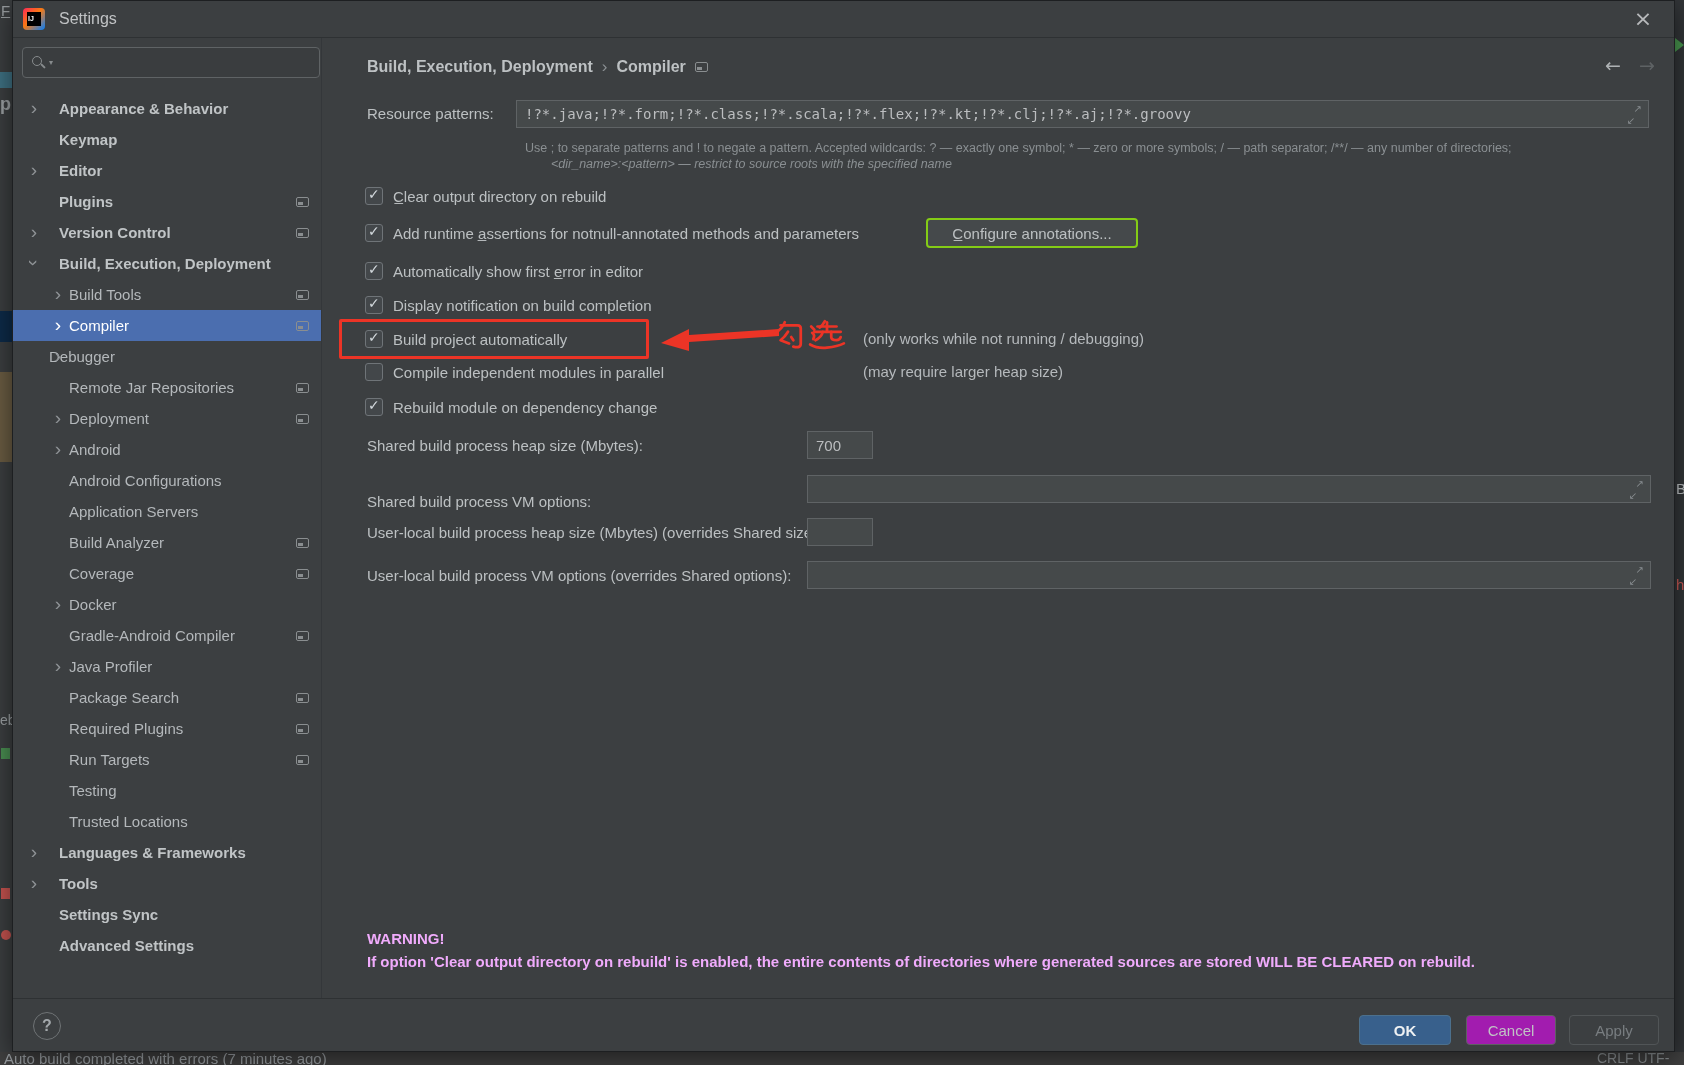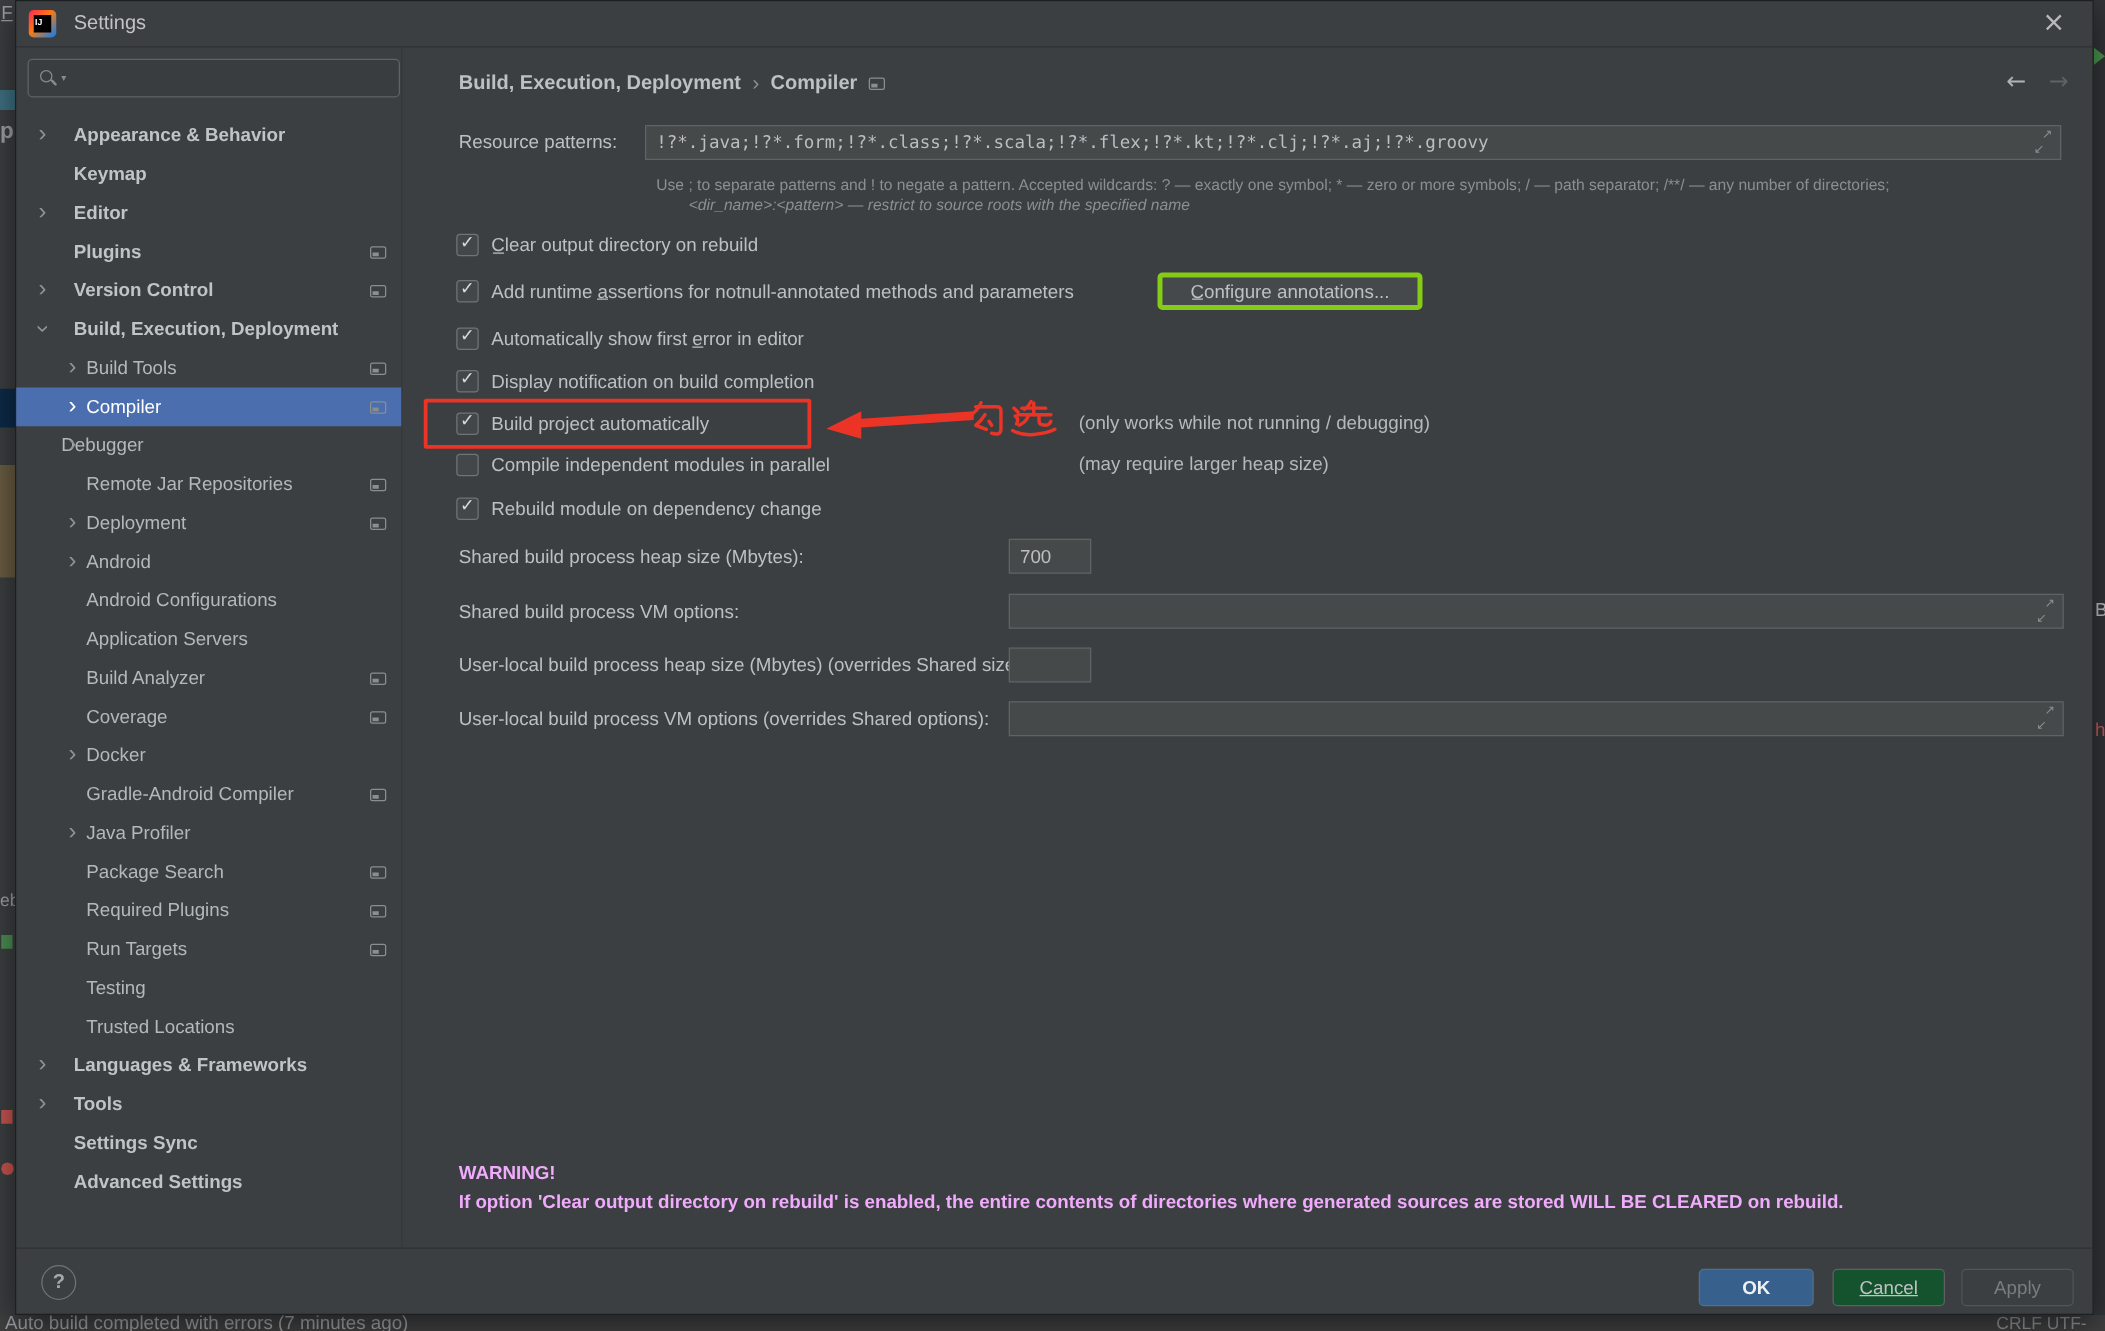--- a/index.html
+++ b/index.html
@@ -78,39 +78,39 @@
   .cbrow { position:absolute; left:352px; height:24px; display:flex; align-items:center; gap:10px; cursor:pointer; }
   .cb { width:18px; height:18px; background:#43474a; border:1.5px solid #6f7478; border-radius:3px;
         position:relative; flex:none; }
   .cb.checked::after { content:"✓"; position:absolute; left:2px; top:-2px; font-size:14px; font-weight:bold;
                        color:#d2d8dc; font-family:"DejaVu Sans",sans-serif; }
   .cbrow .lab { font-size:15px; color:#bcc0c2; white-space:nowrap; }
   .note { position:absolute; left:850px; font-size:15px; color:#b5b9bc; white-space:nowrap; }
 
   .btn { position:absolute; display:flex; align-items:center; justify-content:center; font-size:15px;
          border-radius:4px; cursor:pointer; }
-  .btn-cfg { left:913px; top:217px; width:212px; height:30px; background:#45494b; border:4px solid #84cc16;
+  .btn-cfg { left:913px; top:217px; width:212px; height:30px; background:#45494b; border:2px solid #84cc16;
              color:#bcc0c2; }
   .warn { position:absolute; left:354px; font-size:15px; font-weight:bold; color:#f0abfc; white-space:nowrap; }
 
   
   .red-box { position:absolute; left:326px; top:318px; width:310px; height:40px; border:3px solid #ec3426;
              border-radius:2px; pointer-events:none; }
   .red-arrow { position:absolute; left:646px; top:325px; pointer-events:none; }
   .callout { position:absolute; left:758px; top:317px; display:flex; gap:3px; pointer-events:none; }
 
   
   .footer { position:absolute; left:0; right:0; top:997px; height:55px; border-top:1px solid #2e3133; }
   .help-btn { position:absolute; left:20px; top:13px; width:28px; height:28px; border:1px solid #6f7375;
               border-radius:50%; color:#a3a8ab; font-size:16px; font-weight:bold; display:flex;
               align-items:center; justify-content:center; cursor:pointer; }
   .btn-ok { left:1346px; top:16px; width:92px; height:30px; background:#38608c; border:1px solid #4c708d;
             color:#eef1f3; font-weight:bold; }
-  .btn-cancel { left:1453px; top:16px; width:90px; height:30px; background:#14532d; border:1px solid #5e6163;
-                color:#c0c3c5;text-decoration:underline; }
+  .btn-cancel { left:1453px; top:16px; width:90px; height:30px; background:#a21caf; border:1px solid #5e6163;
+                color:#c0c3c5; }
   .btn-apply { left:1556px; top:16px; width:90px; height:30px; background:transparent; border:1px solid #515557;
                color:#787d80; cursor:default; }
 
   .status-text { position:absolute; font-size:15px; color:#9da2a6; white-space:nowrap; }
 </style>
 </head>
 <body>
 
 <div id="app">
 
@@ -338,21 +338,21 @@
           <path d="M2 24 Q9 28 18 27 Q28 26 34 23"></path>
         </g>
       </svg>
     </div>
 
     <div class="flabel" style="left:354px; top:436px;">Shared build process heap size (Mbytes):</div>
     <div class="tin" style="left:794px; top:430px; width:66px; height:28px;">
         <span>700</span>
       </div>
 
-    <div class="flabel" style="left:354px; top:480px;">Shared build process VM options:</div>
+    <div class="flabel" style="left:354px; top:492px;">Shared build process VM options:</div>
     <div class="tin" style="left:794px; top:474px; width:844px; height:28px;">
         <span></span>
         <span class="expand"></span>
       </div>
 
     <div class="flabel" style="left:354px; top:523px;">User-local build process heap size (Mbytes) (overrides Shared size):</div>
     <div class="tin" style="left:794px; top:517px; width:66px; height:28px;">
         <span></span>
       </div>
 

